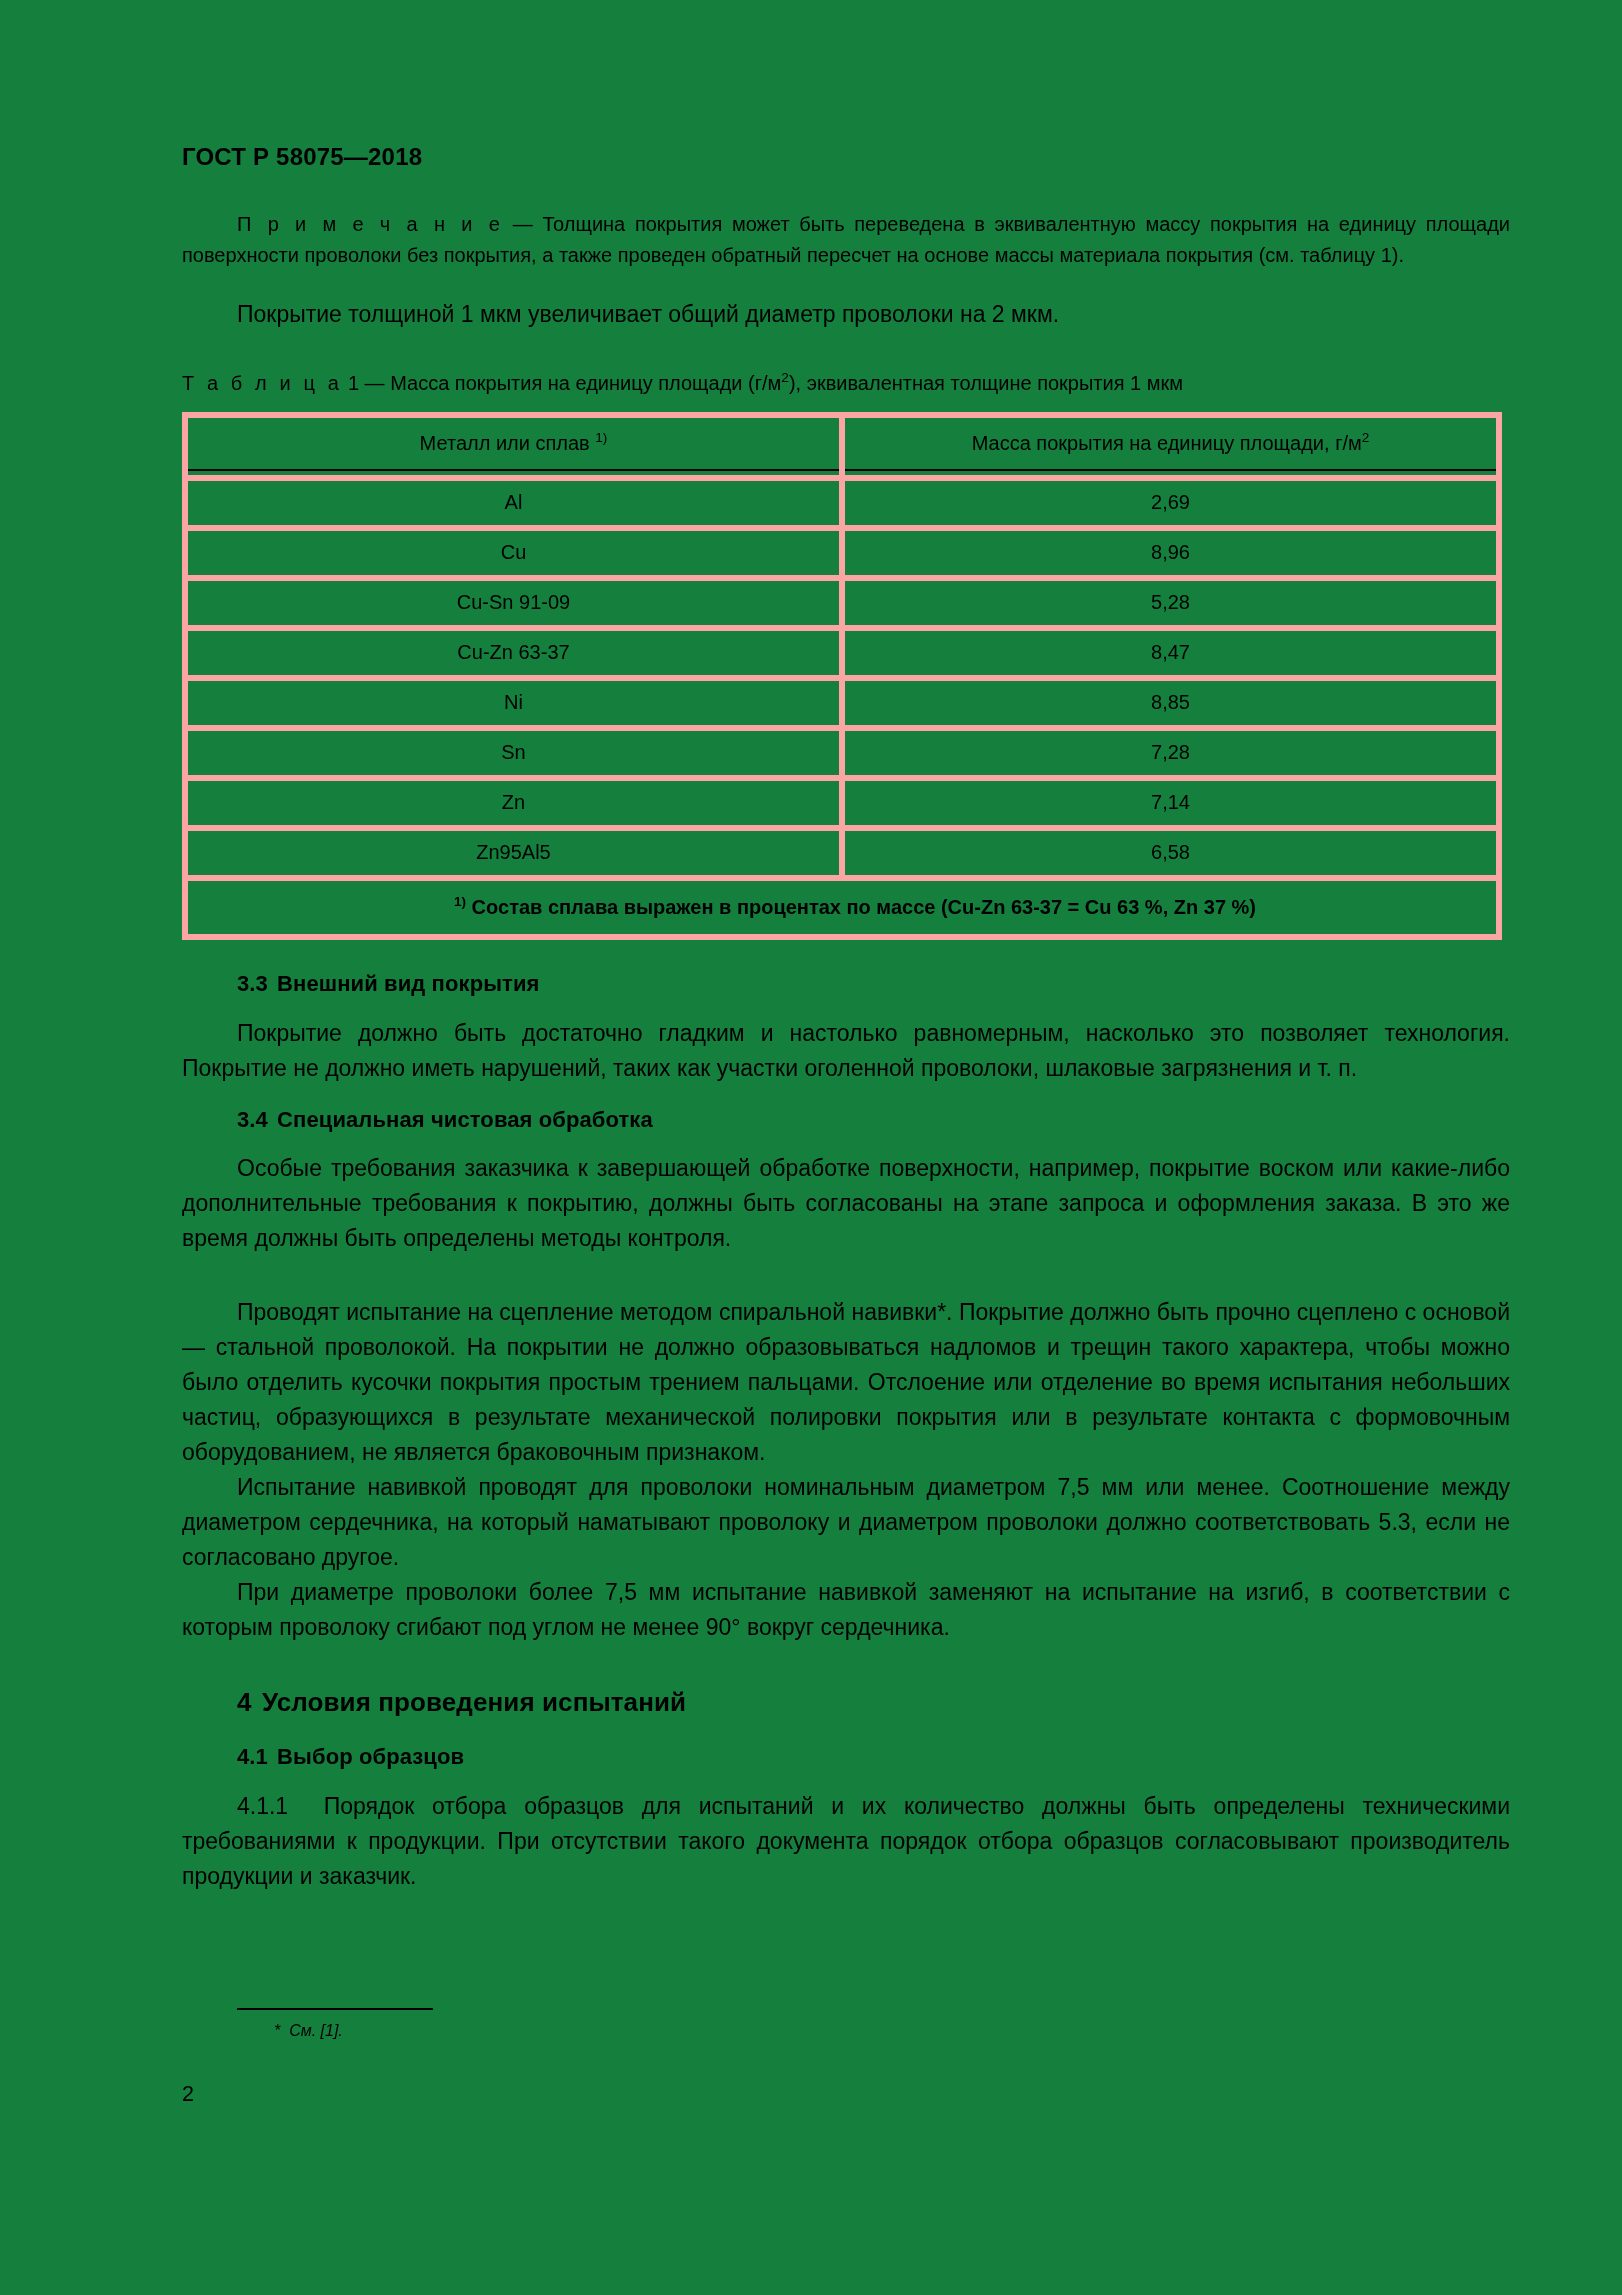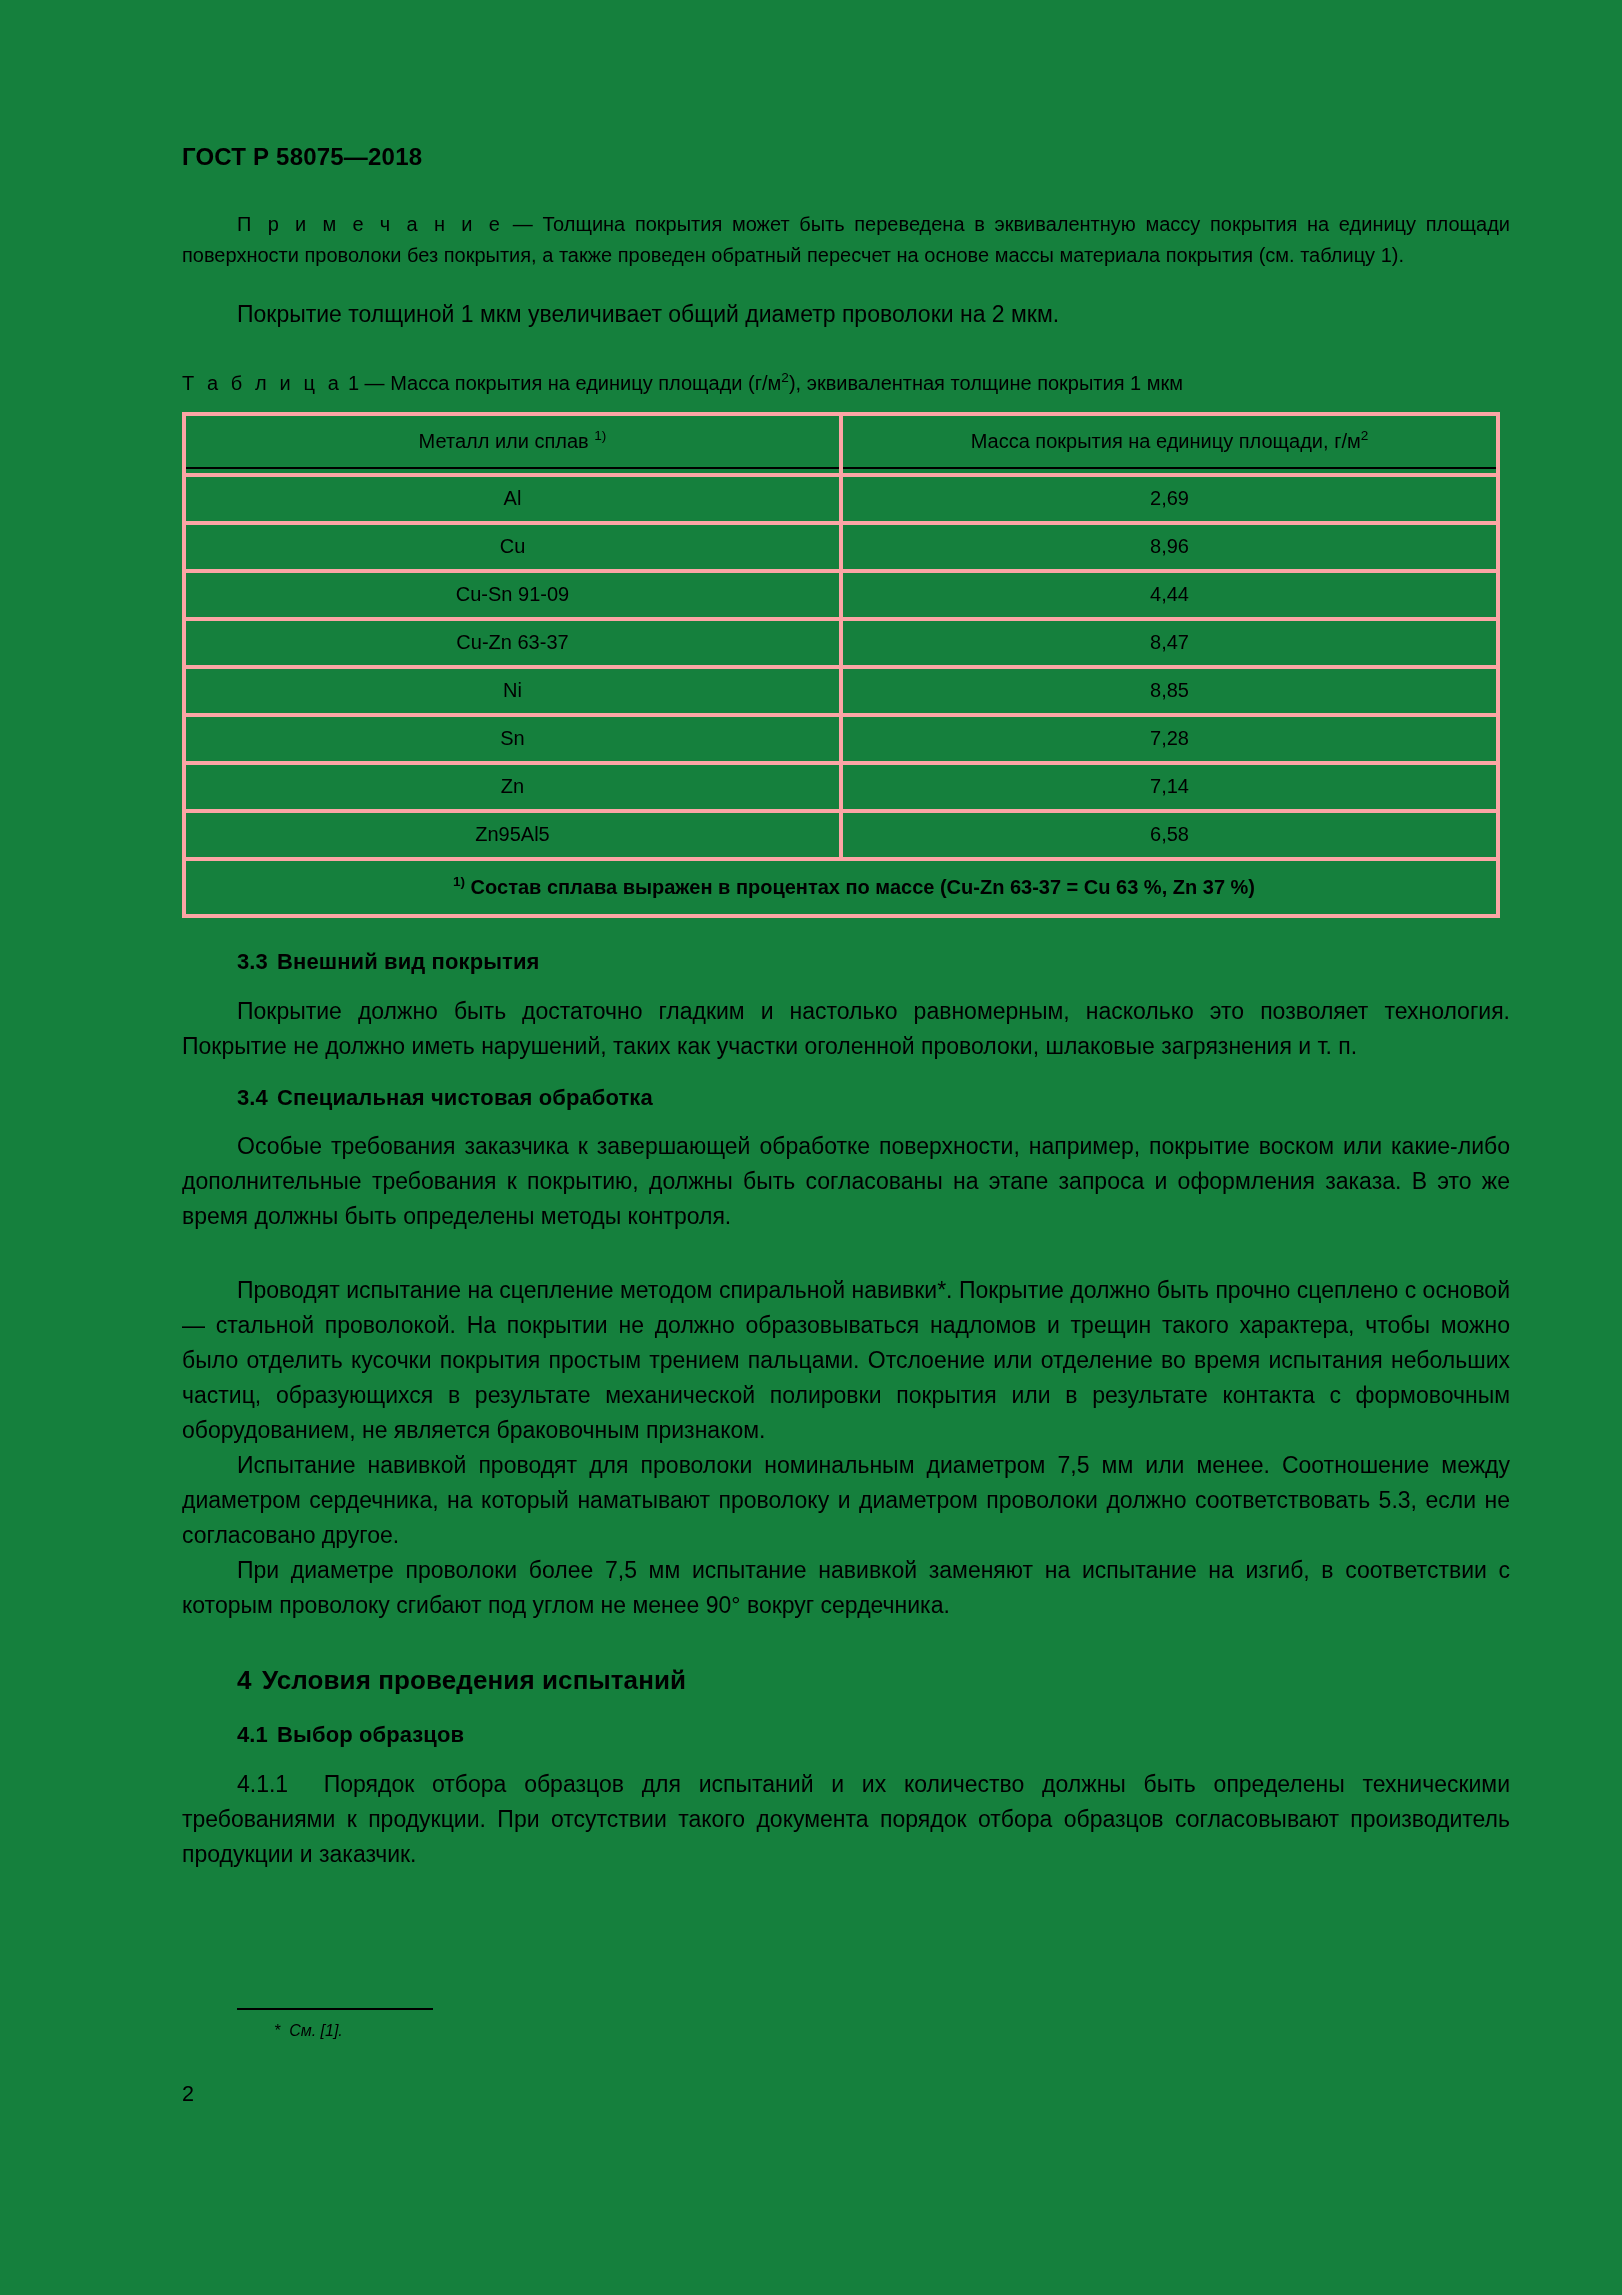--- a/index.html
+++ b/index.html
@@ -90,21 +90,21 @@
 
   
   .gost-table {
     border-collapse: collapse;
     width: 1314px;
     margin: 0;
     table-layout: fixed;
   }
   .gost-table td,
   .gost-table th {
-    border: 4px solid #fca5a5;
+    border: 6px solid #fca5a5;
     font-weight: normal;
     font-size: 20px;
     text-align: center;
     vertical-align: middle;
     height: 44px;
     padding: 0;
   }
   .gost-table .col-left { width: 657px; }
   .gost-table .col-right { width: 657px; }
   .gost-table thead th {
@@ -197,21 +197,21 @@
         <tr>
           <td>Al</td>
           <td>2,69</td>
         </tr>
         <tr>
           <td>Cu</td>
           <td>8,96</td>
         </tr>
         <tr>
           <td>Cu-Sn 91-09</td>
-          <td>4,44</td>
+          <td>5,28</td>
         </tr>
         <tr>
           <td>Cu-Zn 63-37</td>
           <td>8,47</td>
         </tr>
         <tr>
           <td>Ni</td>
           <td>8,85</td>
         </tr>
         <tr>

